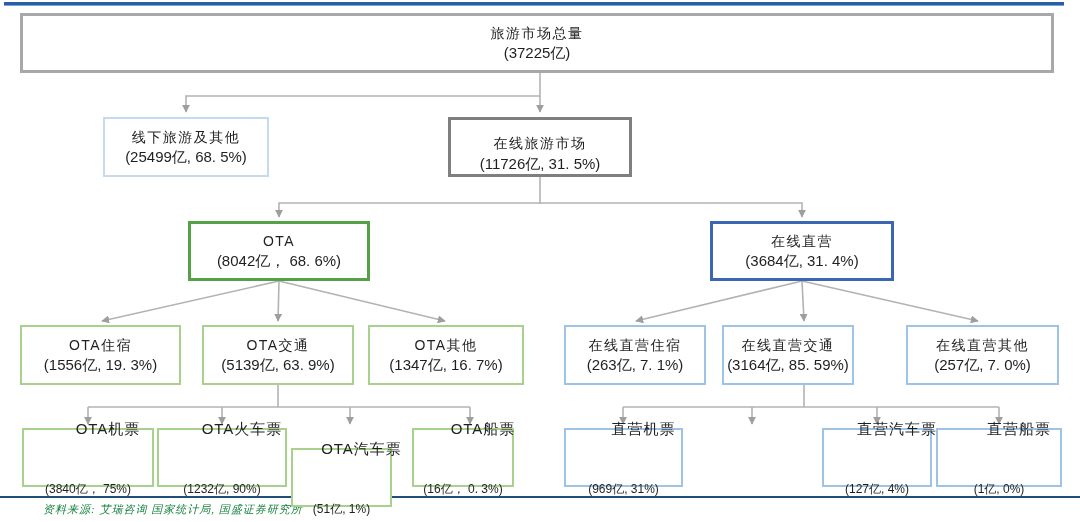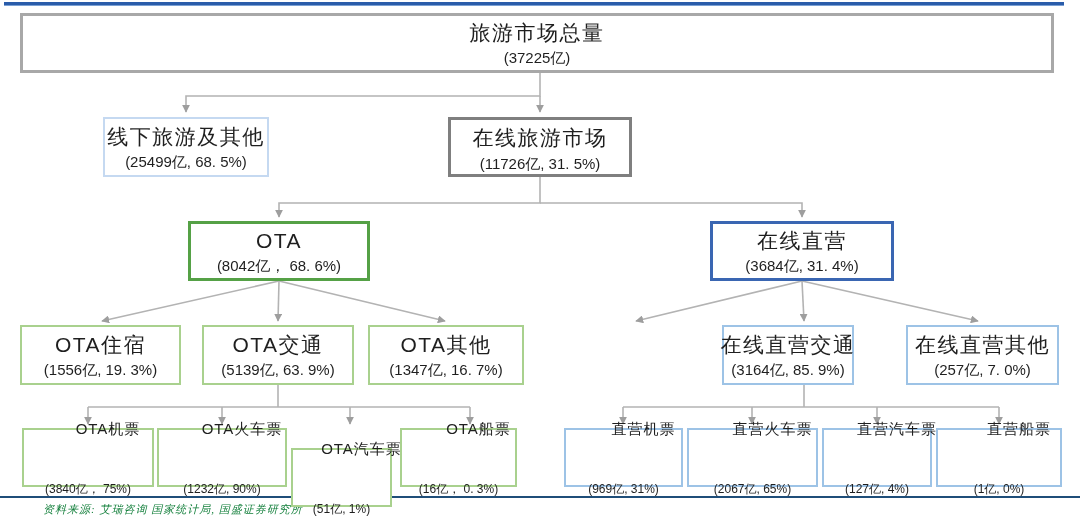--- a/index.html
+++ b/index.html
@@ -13,21 +13,21 @@
   .topbar{
     position:absolute;left:4px;top:2px;width:1060px;height:3px;
     background:#2a5caa;border-bottom:1px solid #7aa0d4;
   }
   .connectors{position:absolute;left:0;top:0;width:1080px;height:522px;}
   .node{
     position:absolute;box-sizing:border-box;background:#ffffff;
     display:flex;flex-direction:column;align-items:center;justify-content:center;
     text-align:center;color:#1f1f1f;z-index:2;
   }
-  .node .lbl{font-size:21px;line-height:1.45;letter-spacing:1.5px;white-space:nowrap;}
+  .node .lbl{font-size:14px;line-height:1.45;letter-spacing:1.5px;white-space:nowrap;}
   .node .val{font-size:15px;line-height:1.35;white-space:nowrap;}
   .b-gray{border:3px solid #a8a8a8;}
   .b-darkgray{border:3px solid #7f7f7f;justify-content:flex-end;}
   .b-green{border:3px solid #55a146;}
   .b-blue{border:3px solid #3a66b2;text-align:center;}
   .b-lightgreen{border:2px solid #a9d18e;}
   .b-lightblue{border:2px solid #9dc3e6;}
   .b-paleblue{border:2px solid #c5d9f1;}
   .small .lbl{font-size:15px;letter-spacing:1px;margin-left:40px;}
   .small .val{font-size:12px;margin-top:41px;}
@@ -115,53 +115,53 @@
   </div>
   <div class="node b-lightgreen" style="left:202px;top:325px;width:152px;height:60px">
     <div class="lbl">OTA交通</div>
     <div class="val">(5139亿, 63. 9%)</div>
   </div>
   <div class="node b-lightgreen" style="left:368px;top:325px;width:156px;height:60px">
     <div class="lbl">OTA其他</div>
     <div class="val">(1347亿, 16. 7%)</div>
   </div>
 
+  <div class="node b-lightblue" style="left:564px;top:325px;width:142px;height:60px">
+    <div class="lbl">在线直营住宿</div>
+    <div class="val">(263亿, 7. 1%)</div>
+  </div>
   <div class="node b-lightblue" style="left:722px;top:325px;width:132px;height:60px">
     <div class="lbl">在线直营交通</div>
-    <div class="val">(3164亿, 85. 9%)</div>
+    <div class="val">(3164亿, 85. 59%)</div>
   </div>
   <div class="node b-lightblue" style="left:906px;top:325px;width:153px;height:60px">
     <div class="lbl">在线直营其他</div>
     <div class="val">(257亿, 7. 0%)</div>
   </div>
 
   <div class="node b-lightgreen small" style="left:22px;top:428px;width:132px;height:59px">
     <div class="lbl">OTA机票</div>
     <div class="val">(3840亿， 75%)</div>
   </div>
   <div class="node b-lightgreen small" style="left:157px;top:428px;width:130px;height:59px">
     <div class="lbl">OTA火车票</div>
     <div class="val">(1232亿, 90%)</div>
   </div>
   <div class="node b-lightgreen small" style="left:291px;top:448px;width:101px;height:59px">
     <div class="lbl">OTA汽车票</div>
     <div class="val">(51亿, 1%)</div>
   </div>
-  <div class="node b-lightgreen small" style="left:400px;top:428px;width:117px;height:59px">
+  <div class="node b-lightgreen small" style="left:412px;top:428px;width:102px;height:59px">
     <div class="lbl">OTA船票</div>
     <div class="val">(16亿， 0. 3%)</div>
   </div>
 
   <div class="node b-lightblue small" style="left:564px;top:428px;width:119px;height:59px">
     <div class="lbl">直营机票</div>
     <div class="val">(969亿, 31%)</div>
-  </div>
-  <div class="node b-lightblue small" style="left:687px;top:428px;width:131px;height:59px">
-    <div class="lbl">直营火车票</div>
-    <div class="val">(2067亿, 65%)</div>
   </div>
   <div class="node b-lightblue small" style="left:822px;top:428px;width:110px;height:59px">
     <div class="lbl">直营汽车票</div>
     <div class="val">(127亿, 4%)</div>
   </div>
   <div class="node b-lightblue small" style="left:936px;top:428px;width:126px;height:59px">
     <div class="lbl">直营船票</div>
     <div class="val">(1亿, 0%)</div>
   </div>
 

